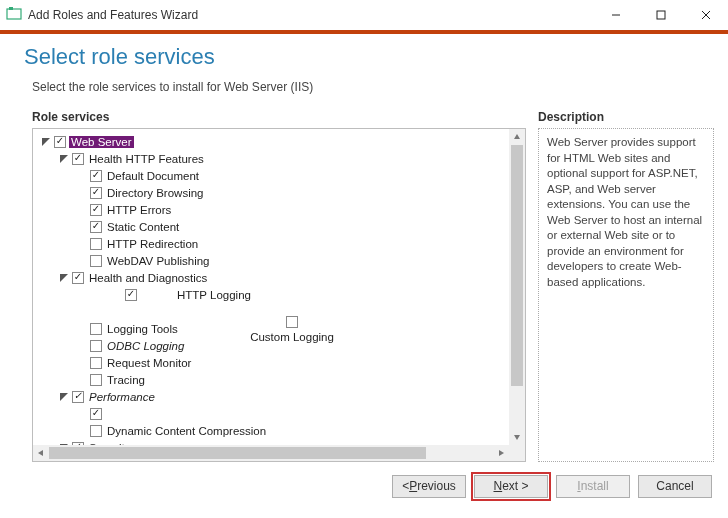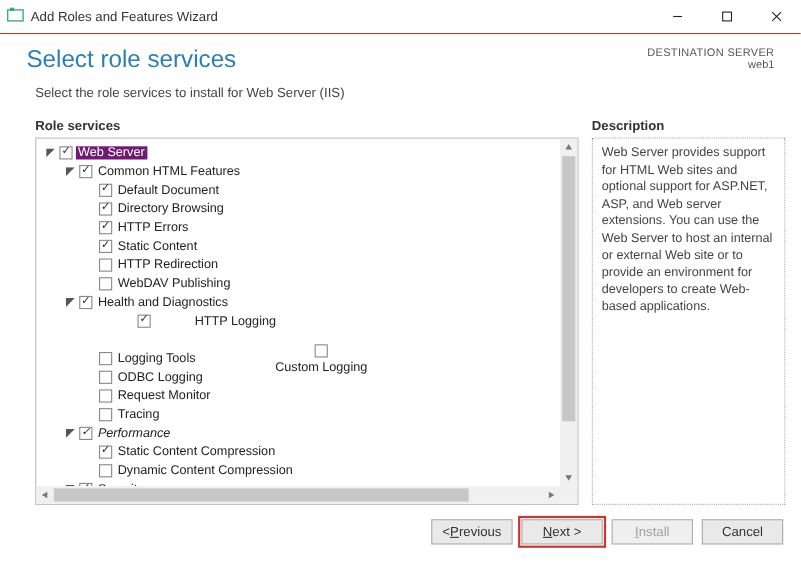--- a/index.html
+++ b/index.html
@@ -11,21 +11,21 @@
     font-family: "Segoe UI", Arial, sans-serif;
     font-size: 12px;
     color: #333;
     overflow: hidden;
   }
   .titlebar {
     height: 30px;
     display: flex;
     align-items: center;
     padding: 0 0 0 6px;
-    border-bottom: 1px solid #c2410c;
+    border-bottom: 4px solid #c2410c;
     position: relative;
   }
   .titlebar-icon svg { width: 16px; height: 16px; }
   .titlebar-title {
     margin-left: 6px;
     font-size: 12px;
   }
   .winctl {
     margin-left: auto;
     display: flex;
@@ -229,24 +229,20 @@
       <svg viewBox="0 0 10 10">
           <line x1="1" y1="1" x2="9" y2="9"></line>
           <line x1="9" y1="1" x2="1" y2="9"></line>
         </svg>
     </div>
   </div>
 </div>
 
 <div class="header">
   <div class="page-title">Select role services</div>
-  <div class="dest">
-    <div class="dest-label">DESTINATION SERVER</div>
-    <div class="dest-value">web1</div>
-  </div>
 </div>
 
 <div class="body">
 
 
   <div class="main">
     <div class="instruction">Select the role services to install for Web Server (IIS)</div>
     <div class="columns">
       <div class="roles-col">
         <div class="col-header">Role services</div>
@@ -261,21 +257,21 @@
                 <span class="chk checked"></span>
                 <span class="lbl sel">Web Server</span>
               </div>
               <div class="node" style="padding-left: 18px;">
                 <span class="exp">
                   <svg viewBox="0 0 8 8">
                     <polygon points="0,0 8,0 0,8"></polygon>
                   </svg>
                 </span>
                 <span class="chk checked"></span>
-                <span class="lbl">Common HTML Features</span>
+                <span class="lbl">Health HTTP Features</span>
               </div>
               <div class="node" style="padding-left: 36px;">
                 <span class="exp"></span>
                 <span class="chk checked"></span>
                 <span class="lbl">Default Document</span>
               </div>
               <div class="node" style="padding-left: 36px;">
                 <span class="exp"></span>
                 <span class="chk checked"></span>
                 <span class="lbl">Directory Browsing</span>
@@ -317,21 +313,21 @@
               <div class="node" style="padding-left: 36px; flex-direction: column;">
                 <span class="exp"></span>
                 <span class="chk"></span>
                 <span class="lbl">Custom Logging</span>
               </div>
               <div class="node" style="padding-left: 36px;">
                 <span class="exp"></span>
                 <span class="chk"></span>
                 <span class="lbl">Logging Tools</span>
               </div>
-              <div class="node" style="padding-left: 36px;">
+              <div class="node" style="padding-left: 36px; font-style: italic;">
                 <span class="exp"></span>
                 <span class="chk"></span>
                 <span class="lbl">ODBC Logging</span>
               </div>
               <div class="node" style="padding-left: 36px;">
                 <span class="exp"></span>
                 <span class="chk"></span>
                 <span class="lbl">Request Monitor</span>
               </div>
               <div class="node" style="padding-left: 36px;">
@@ -344,21 +340,20 @@
                   <svg viewBox="0 0 8 8">
                     <polygon points="0,0 8,0 0,8"></polygon>
                   </svg>
                 </span>
                 <span class="chk checked"></span>
                 <span class="lbl">Performance</span>
               </div>
               <div class="node" style="padding-left: 36px;">
                 <span class="exp"></span>
                 <span class="chk checked"></span>
-                <span class="lbl">Static Content Compression</span>
               </div>
               <div class="node" style="padding-left: 36px;">
                 <span class="exp"></span>
                 <span class="chk"></span>
                 <span class="lbl">Dynamic Content Compression</span>
               </div>
               <div class="node" style="padding-left: 18px;">
                 <span class="exp">
                   <svg viewBox="0 0 8 8">
                     <polygon points="0,0 8,0 0,8"></polygon>

